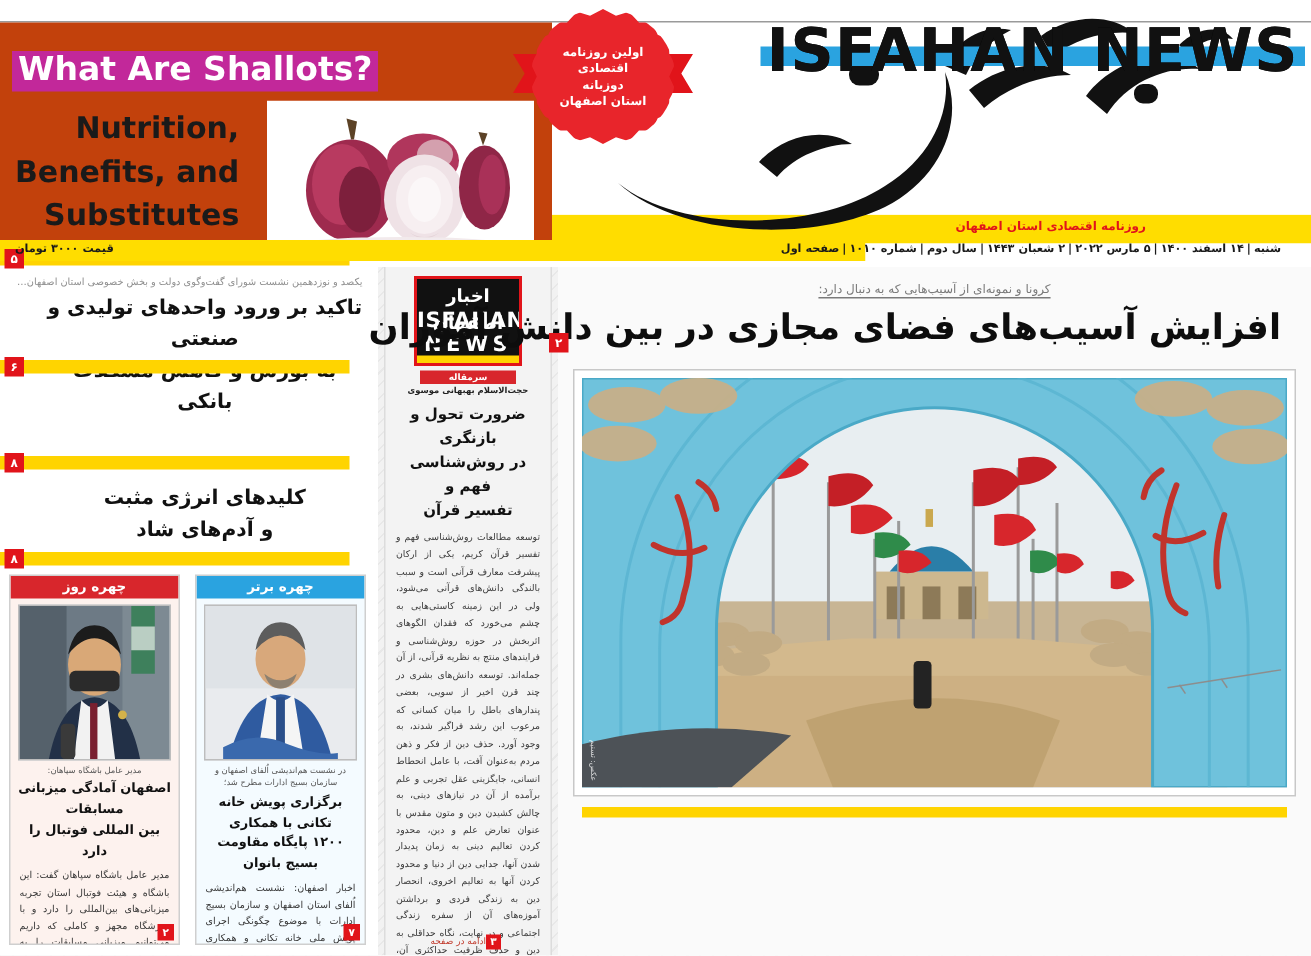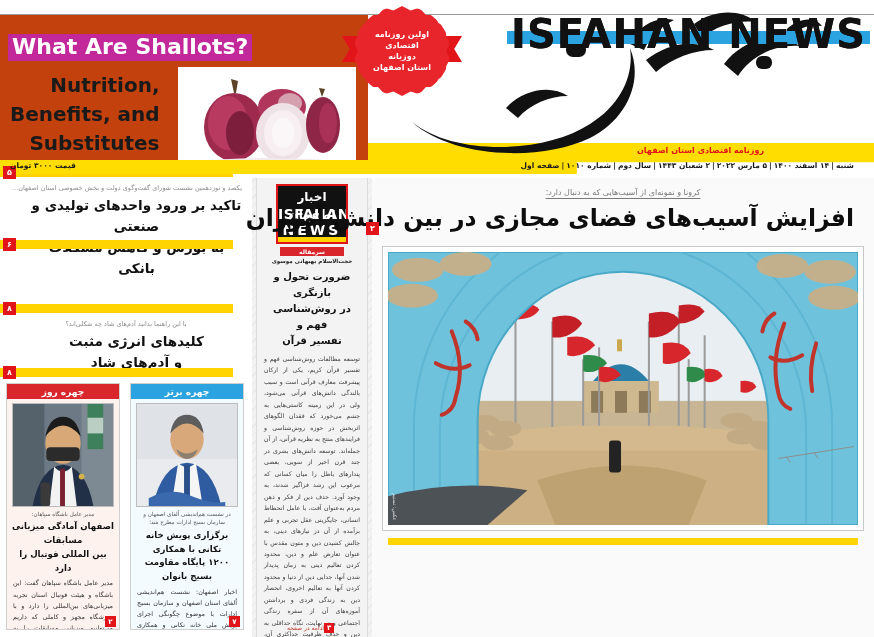--- a/index.html
+++ b/index.html
@@ -578,21 +578,20 @@
           <div>به بورس و کاهش مشکلات بانکی</div>
         </div>
       </div>
       <div class="yellow-bar" style="top:62px"></div>
       <div class="pg-badge" style="top:60px">۶</div>
 
       <div class="yellow-bar" style="top:126px"></div>
       <div class="pg-badge" style="top:124px">۸</div>
 
       <div class="teaser-block" style="top:142px">
-        <div class="teaser-kicker">با این راهنما بدانید آدم‌های شاد چه شکلی‌اند؟</div>
         <div class="teaser-head">
           <div>کلیدهای انرژی مثبت</div>
           <div>و آدم‌های شاد</div>
         </div>
       </div>
       <div class="yellow-bar" style="top:190px"></div>
       <div class="pg-badge" style="top:188px">۸</div>
 
       <div class="card red">
         <div class="card-tab t-red">چهره روز</div>

